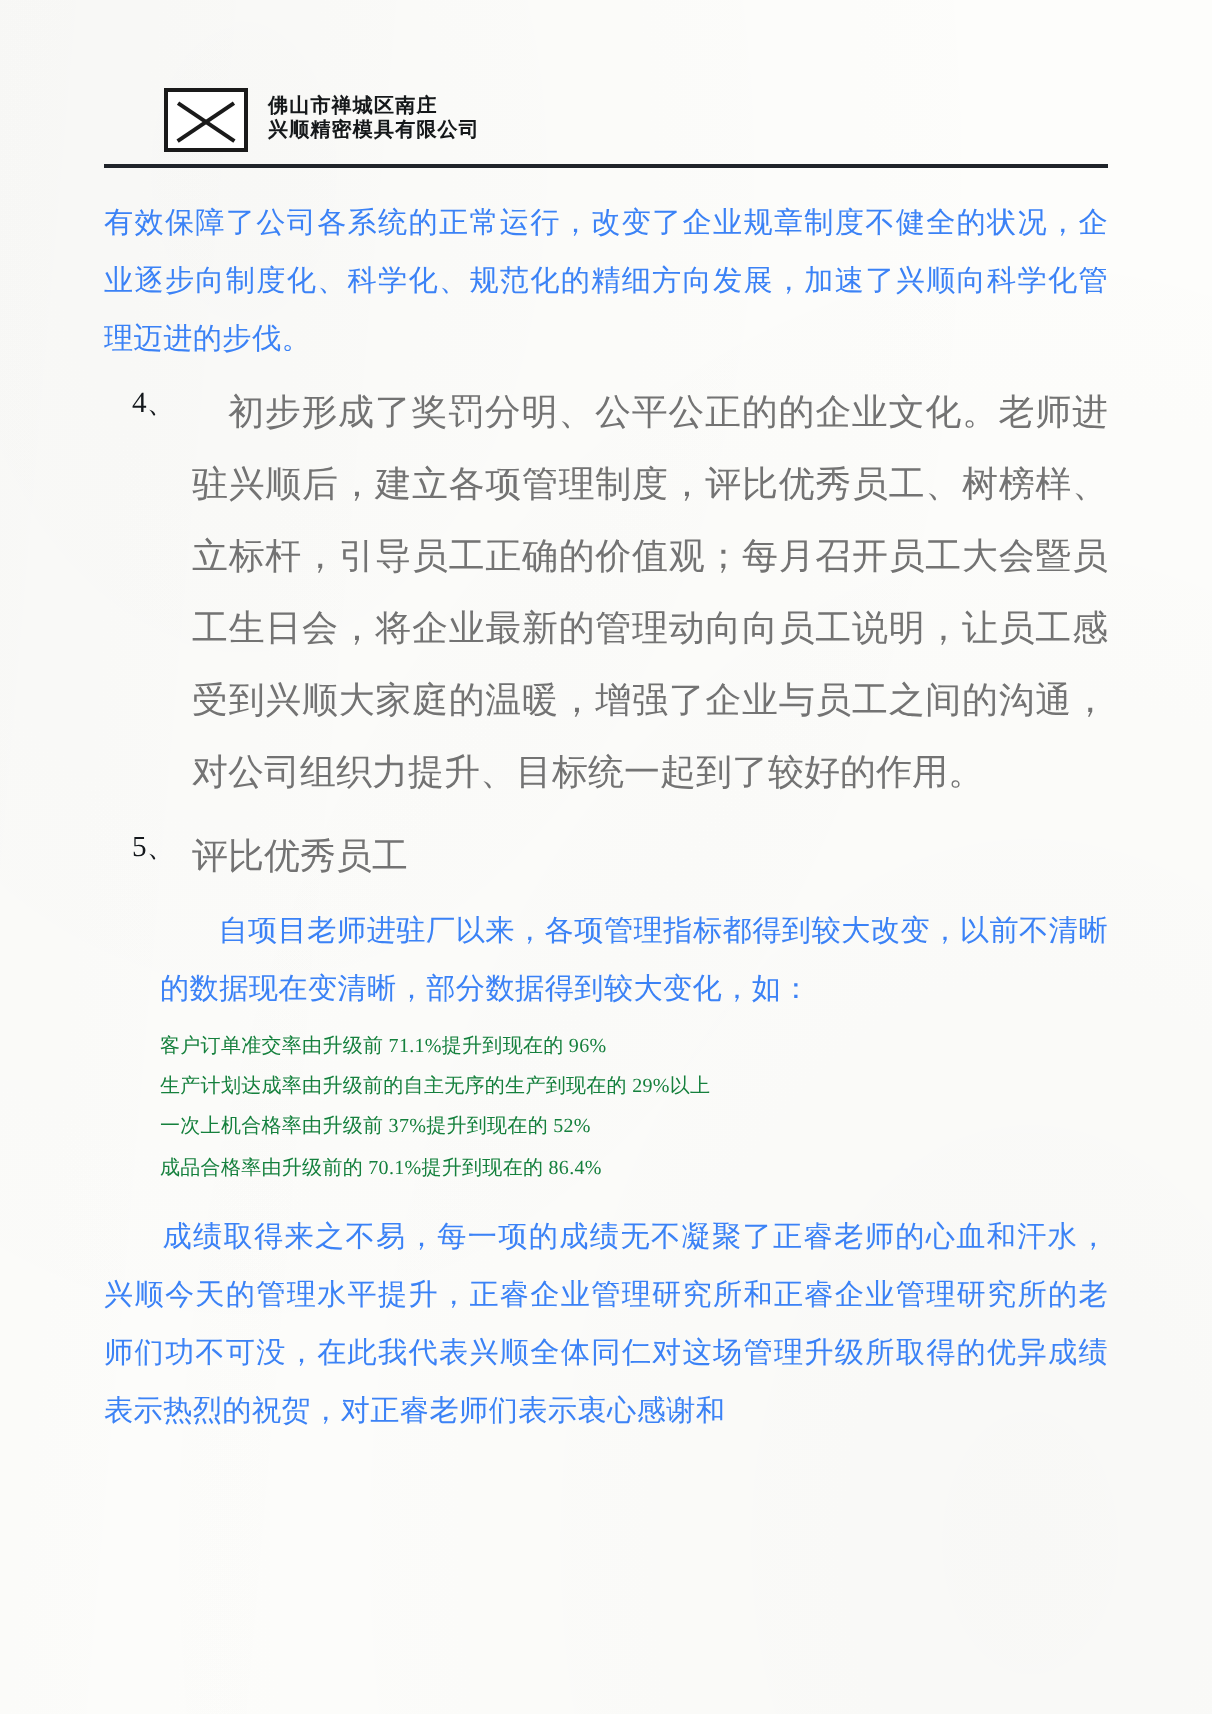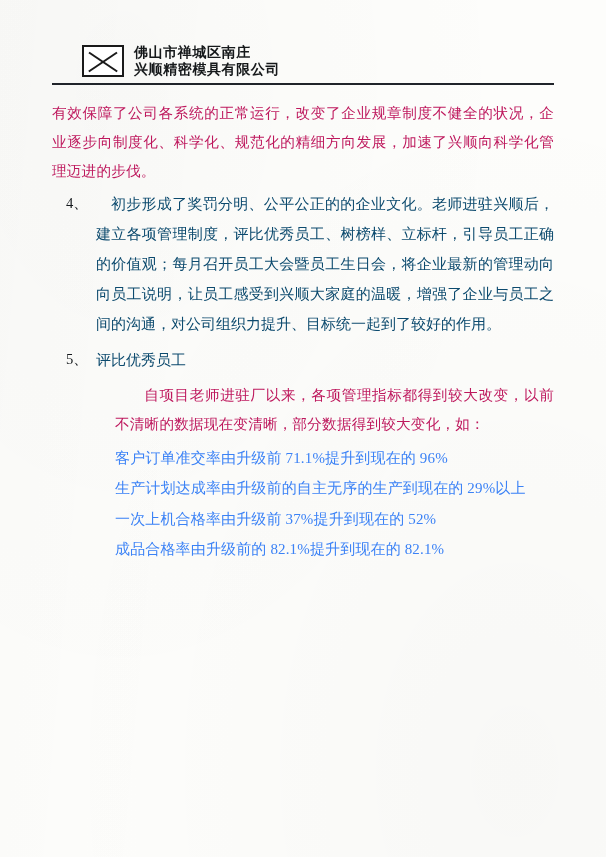--- a/index.html
+++ b/index.html
@@ -65,38 +65,38 @@
   .logo-box::after  { transform: rotate(-34deg); }
 
   .company-lines {
     display: flex;
     flex-direction: column;
     justify-content: center;
     line-height: 1.18;
   }
   .company-line {
     font-family: "DejaVu Sans", "Liberation Sans", sans-serif;
-    font-size: 14px;
+    font-size: 10px;
     font-weight: bold;
     letter-spacing: 0.6px;
     color: #15181a;
     white-space: nowrap;
   }
   .rule {
     height: 2px;
     background: #20242a;
     margin: 2px 0 14px 0;
     width: 100%;
   }
 
   
   .para {
     font-size: 14.6px;
     line-height: 2.0;
-    color: #be185d;
+    color: #3b82f6;
     text-align: justify;
     text-justify: inter-ideograph;
     margin: 0 0 2px 0;
     letter-spacing: 0.2px;
   }
   .para.indent2 { text-indent: 2em; }
   .para.flush   { text-indent: 0; }
 
   .numbered {
     display: flex;
@@ -107,34 +107,34 @@
     flex: 0 0 auto;
     width: 44px;
     font-size: 14.6px;
     line-height: 2.0;
     color: #14181c;
     padding-left: 14px;
     box-sizing: border-box;
   }
   .numbered .num-body {
     flex: 1 1 auto;
-    font-size: 15px;
+    font-size: 18px;
     line-height: 2.0;
-    color: #0c4a6e;
+    color: #737373;
     text-align: justify;
     text-justify: inter-ideograph;
     text-indent: 1em;
   }
   .sub-block {
-    margin-left: 63px;
+    margin-left: 28px;
   }
   .stat-line {
-    font-size: 15px;
+    font-size: 10px;
     line-height: 2.02;
-    color: #3b82f6;
+    color: #15803d;
     margin: 0;
     letter-spacing: 0.15px;
   }
   .gap-sm { height: 6px; }
   .gap-md { height: 10px; }
 </style>
 </head>
 <body>
 
 <div class="page">
@@ -164,20 +164,21 @@
       <div class="num-body" style="text-indent:0;">评比优秀员工</div>
     </div>
 
     <div class="gap-sm"></div>
 
     <div class="sub-block">
       <p class="para indent2" style="margin-bottom:4px;">自项目老师进驻厂以来，各项管理指标都得到较大改变，以前不清晰的数据现在变清晰，部分数据得到较大变化，如：</p>
       <p class="stat-line">客户订单准交率由升级前 71.1%提升到现在的 96%</p>
       <p class="stat-line">生产计划达成率由升级前的自主无序的生产到现在的 29%以上</p>
       <p class="stat-line">一次上机合格率由升级前 37%提升到现在的 52%</p>
-      <p class="stat-line">成品合格率由升级前的 82.1%提升到现在的 82.1%</p>
+      <p class="stat-line">成品合格率由升级前的 70.1%提升到现在的 86.4%</p>
     </div>
 
     <div class="gap-md"></div>
 
+    <p class="para indent2">成绩取得来之不易，每一项的成绩无不凝聚了正睿老师的心血和汗水，兴顺今天的管理水平提升，正睿企业管理研究所和正睿企业管理研究所的老师们功不可没，在此我代表兴顺全体同仁对这场管理升级所取得的优异成绩表示热烈的祝贺，对正睿老师们表示衷心感谢和</p>
 
   </div>
 </div>
 
 </body></html>

